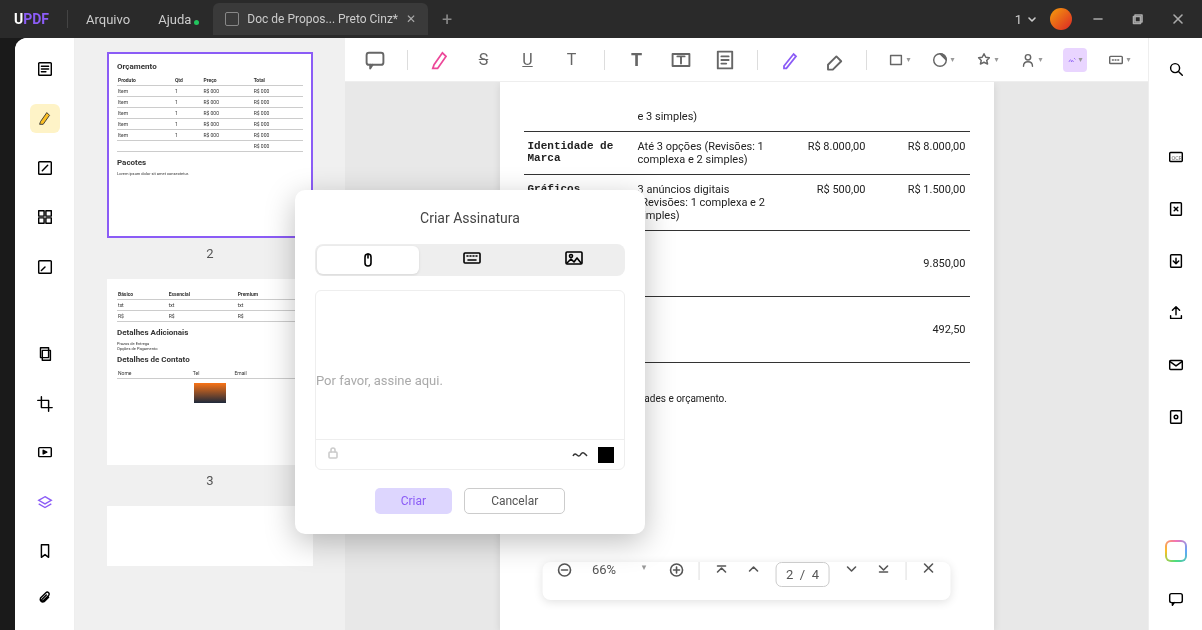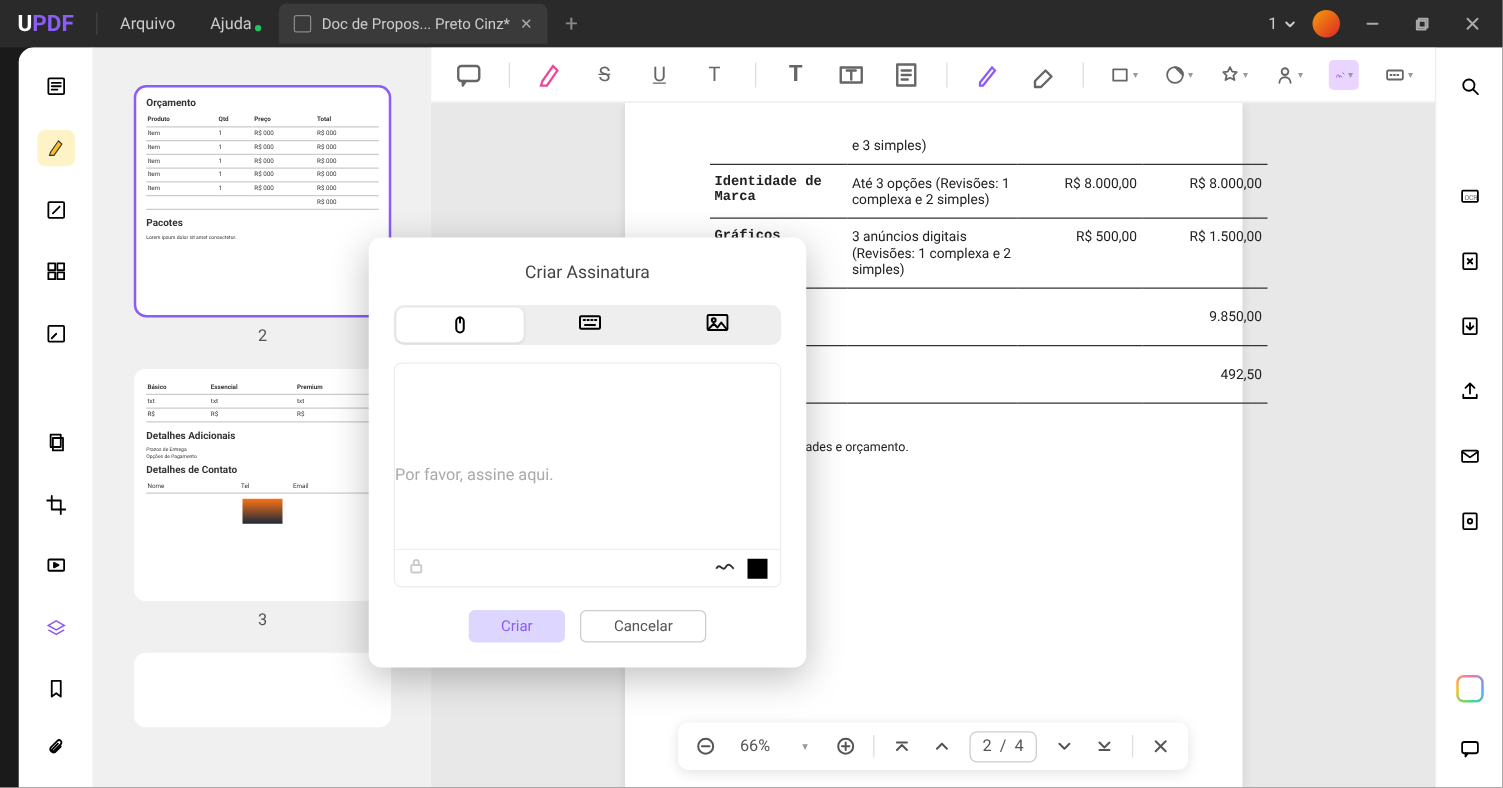--- a/index.html
+++ b/index.html
@@ -1,20 +1,20 @@
 <!DOCTYPE html>
 <html><head>
 <meta charset="utf-8">
 <style>
 * { margin: 0; padding: 0; box-sizing: border-box; font-family: -apple-system, BlinkMacSystemFont, "Segoe UI", Roboto, sans-serif; }
 body { background: #1a1a1a; width: 1202px; height: 630px; overflow: hidden; position: relative; }
 
 
 .titlebar { height: 38px; background: #2a2a2a; display: flex; align-items: center; color: #ccc; font-size: 13px; }
-.logo { padding: 0 14px; font-weight: bold; font-size: 18px; }
+.logo { padding: 0 14px; font-weight: bold; font-size: 14px; }
 .logo-u { color: #fff; }
 .logo-pdf { color: #8b5cf6; }
 .divider-v { width: 1px; height: 18px; background: #444; margin: 0 4px; }
 .menu-item { padding: 0 14px; cursor: pointer; position: relative; }
 .menu-dot { position: absolute; top: 8px; right: 6px; width: 5px; height: 5px; background: #22c55e; border-radius: 50%; }
 .tab { background: #3a3a3a; height: 32px; display: flex; align-items: center; padding: 0 12px; border-radius: 6px 6px 0 0; margin-left: 8px; gap: 8px; font-size: 12px; }
 .tab-icon { width: 14px; height: 14px; border: 1px solid #888; border-radius: 2px; position: relative; }
 .tab-close { cursor: pointer; color: #aaa; }
 .tab-add { margin-left: 14px; cursor: pointer; color: #888; font-size: 18px; }
 .titlebar-right { margin-left: auto; display: flex; align-items: center; gap: 12px; padding-right: 10px; }
@@ -27,54 +27,54 @@
 
 
 .left-rail { width: 60px; background: #fff; display: flex; flex-direction: column; align-items: center; padding-top: 16px; gap: 20px; border-right: 1px solid #eee; }
 .rail-btn { width: 30px; height: 30px; display: flex; align-items: center; justify-content: center; cursor: pointer; border-radius: 6px; position: relative; }
 .rail-btn.active { background: #fef3c7; }
 .rail-btn svg { width: 18px; height: 18px; }
 .rail-bottom { margin-top: auto; margin-bottom: 16px; display: flex; flex-direction: column; gap: 18px; align-items: center; }
 
 
 .thumbs { width: 270px; background: #f0f0f0; padding: 14px 32px; overflow-y: auto; }
-.thumb { background: #fff; border: 2px solid #8b5cf6; border-radius: 10px; margin-bottom: 8px; padding: 8px; font-size: 6px; color: #333; height: 186px; overflow: hidden; margin-top: 16px; }
+.thumb { background: #fff; border: 2px solid #8b5cf6; border-radius: 0; margin-bottom: 8px; padding: 8px; font-size: 6px; color: #333; height: 186px; overflow: hidden; }
 .thumb.inactive { border-color: transparent; }
 .thumb-label { text-align: center; font-size: 13px; color: #555; margin-bottom: 18px; }
 .thumb-title { font-size: 8px; font-weight: bold; margin-bottom: 4px; }
 .thumb-table { width: 100%; border-collapse: collapse; font-size: 5px; }
 .thumb-table th, .thumb-table td { border-bottom: 0.5px solid #ccc; padding: 2px 1px; text-align: left; }
 .thumb-photo { width: 32px; height: 20px; background: linear-gradient(to bottom, #f97316, #1e293b); margin: 4px auto; }
 
 
 .doc-area { flex: 1; background: #e8e8e8; position: relative; display: flex; flex-direction: column; }
 .toolbar { height: 44px; background: #fff; display: flex; align-items: center; justify-content: center; gap: 20px; border-bottom: 1px solid #eee; padding: 0 14px; }
 .tool-btn { width: 24px; height: 24px; display: flex; align-items: center; justify-content: center; cursor: pointer; color: #666; position: relative; }
 .tool-btn.purple { background: #e9d5ff; border-radius: 4px; padding: 2px 4px; }
 .tool-sep { width: 1px; height: 20px; background: #ddd; }
 .tool-caret { font-size: 8px; margin-left: 2px; color: #999; }
 
 .doc-canvas { flex: 1; overflow: auto; display: flex; justify-content: center; padding-top: 0; }
 .page { width: 494px; background: #fff; box-shadow: 0 2px 8px rgba(0,0,0,0.1); padding: 20px 24px; font-size: 11px; color: #222; }
-.page-table { width: 100%; border-collapse: collapse; margin-left: 44px; }
+.page-table { width: 100%; border-collapse: collapse; }
 .page-table td { padding: 8px 4px; border-bottom: 1px solid #333; vertical-align: top; font-size: 11px; }
 .page-table td:first-child { font-weight: bold; width: 110px; font-family: Liberation Mono, monospace; }
 .page-table td:nth-child(3), .page-table td:nth-child(4) { text-align: right; width: 100px; }
-.totals-row td { font-weight: normal; padding: 16px 4px; }
+.totals-row td { font-weight: normal; padding: 26px 4px; }
 .note { font-size: 10px; margin-top: 30px; }
 
 
 .right-rail { width: 54px; background: #fff; display: flex; flex-direction: column; align-items: center; padding-top: 16px; gap: 22px; border-left: 1px solid #eee; }
 .right-rail .rail-btn svg { width: 18px; height: 18px; }
 .right-bottom { margin-top: auto; margin-bottom: 16px; display: flex; flex-direction: column; gap: 18px; align-items: center; }
 .ai-icon { width: 22px; height: 22px; border-radius: 6px; background: conic-gradient(#f472b6, #60a5fa, #4ade80, #fbbf24, #f472b6); position: relative; }
 .ai-icon::after { content:''; position:absolute; inset:2px; background:#fff; border-radius:4px; }
 
 
-.bottom-bar { position: absolute; bottom: 14px; left: 50%; transform: translateX(-50%); background: #fff; border-radius: 8px; box-shadow: 0 2px 10px rgba(0,0,0,0.12); height: 38px; display: flex; align-items: center; padding: 0 12px; gap: 12px; font-size: 13px; color: #555; }
+.bottom-bar { position: absolute; bottom: 30px; left: 50%; transform: translateX(-50%); background: #fff; border-radius: 8px; box-shadow: 0 2px 10px rgba(0,0,0,0.12); height: 38px; display: flex; align-items: flex-start; padding: 0 12px; gap: 12px; font-size: 13px; color: #555; }
 .bb-btn { cursor: pointer; display: flex; align-items: center; justify-content: center; width: 20px; }
 .bb-sep { width: 1px; height: 18px; background: #ddd; }
 .zoom-val { min-width: 36px; text-align: center; }
 .page-input { border: 1px solid #ccc; border-radius: 6px; padding: 4px 10px; font-size: 13px; }
 
 
 .modal-backdrop { position: absolute; inset: 0; display: flex; align-items: center; justify-content: center; pointer-events: none; }
 .modal { position: absolute; top: 190px; left: 295px; width: 350px; background: #fff; border-radius: 10px; box-shadow: 0 8px 30px rgba(0,0,0,0.25); padding: 20px; pointer-events: auto; }
 .modal-title { text-align: center; font-size: 14px; color: #444; margin-bottom: 18px; }
 .seg { display: flex; background: #eee; border-radius: 8px; overflow: hidden; margin-bottom: 14px; }

